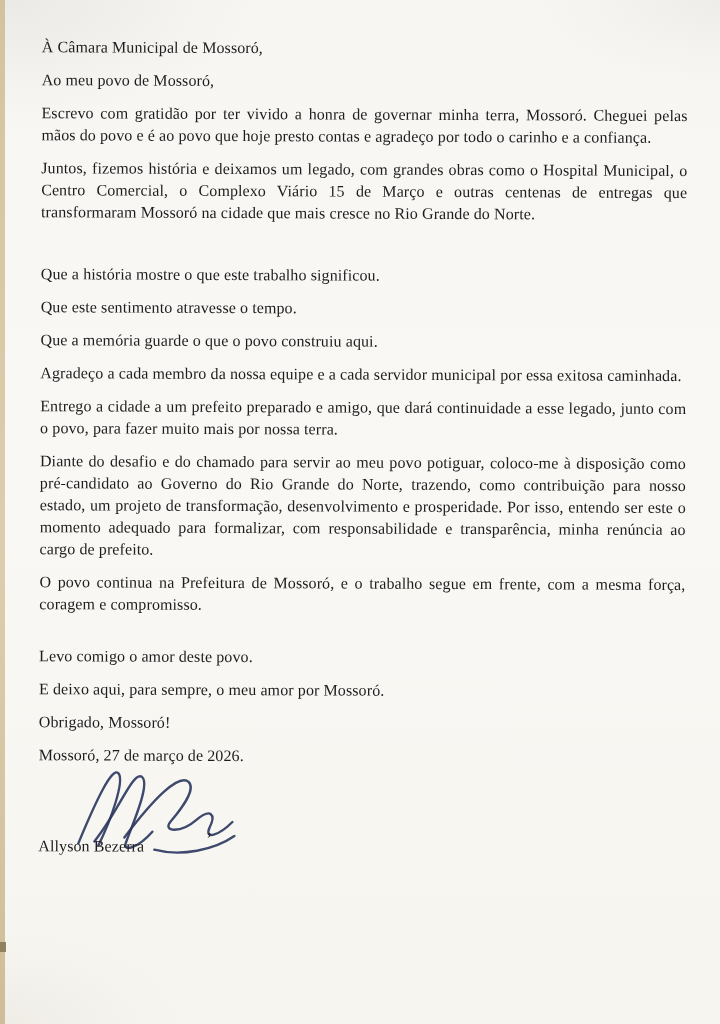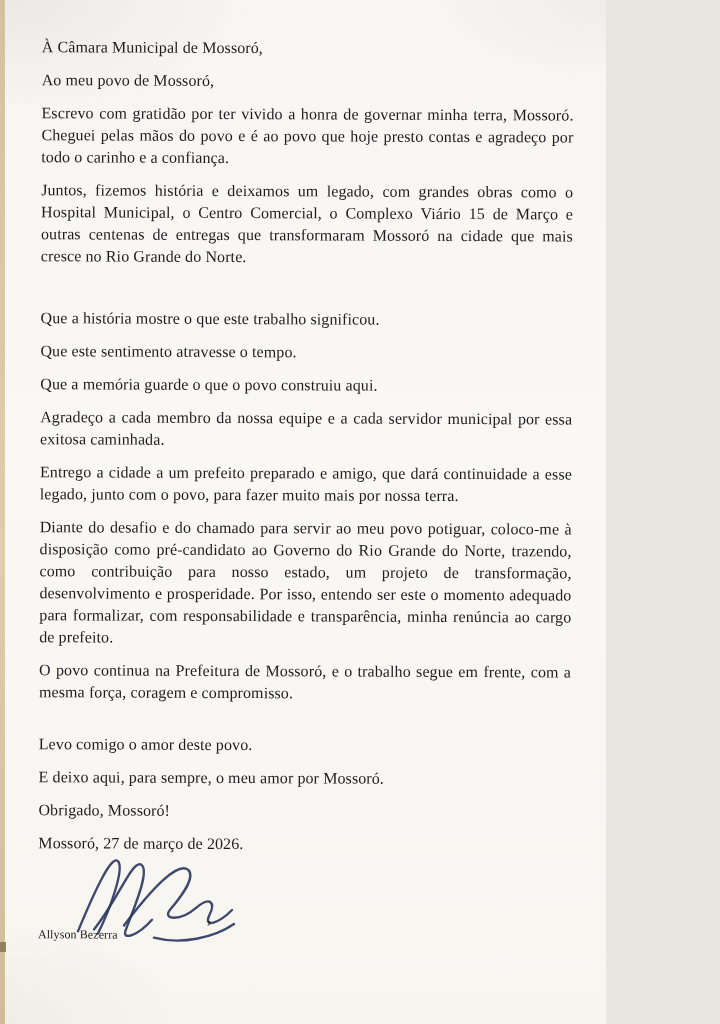--- a/index.html
+++ b/index.html
@@ -9,21 +9,21 @@
     --sig:#2e3a63;
   }
   *{ margin:0; padding:0; box-sizing:border-box; }
   html,body{ width:720px; }
   body{
     font-family:"Liberation Serif","DejaVu Serif",serif;
     background:#e9e6df;
   }
   .scan-page{
     position:relative;
-    width:606px;
+    width:720px;
     height:1024px;
     background:
       radial-gradient(420px 200px at 0% 0%, rgba(120,120,125,0.10), rgba(0,0,0,0) 60%),
       radial-gradient(300px 140px at 100% 0%, rgba(120,120,125,0.07), rgba(0,0,0,0) 60%),
       radial-gradient(300px 160px at 0% 100%, rgba(150,140,120,0.08), rgba(0,0,0,0) 60%),
       linear-gradient(180deg,#f8f6f2 0%, #faf8f4 45%, #f7f5f0 100%);
     overflow:hidden;
   }
   .edge-strip{
     position:absolute; left:0; top:0; bottom:0; width:5px;
@@ -59,21 +59,21 @@
   .sig-svg{
     position:absolute; left:28px; top:-18px;
     width:200px; height:96px;
   }
   .sig-svg path{
     fill:none; stroke:var(--sig); stroke-width:2.4;
     stroke-linecap:round; opacity:.92;
   }
   .sig-name{
     position:absolute; left:0; top:58px;
-    font-size:12px; color:var(--ink);
+    font-size:16px; color:var(--ink);
   }
   .sig-mark{
     position:absolute; left:168px; top:50px;
     font-size:18px; color:var(--ink);
   }
 </style>
 </head>
 <body>
 
 <div class="scan-page">

